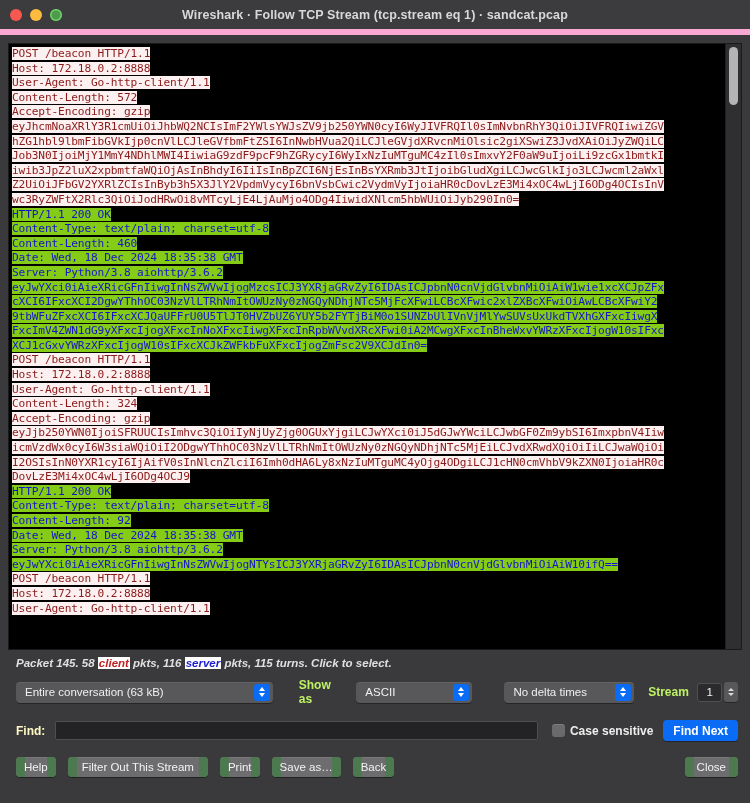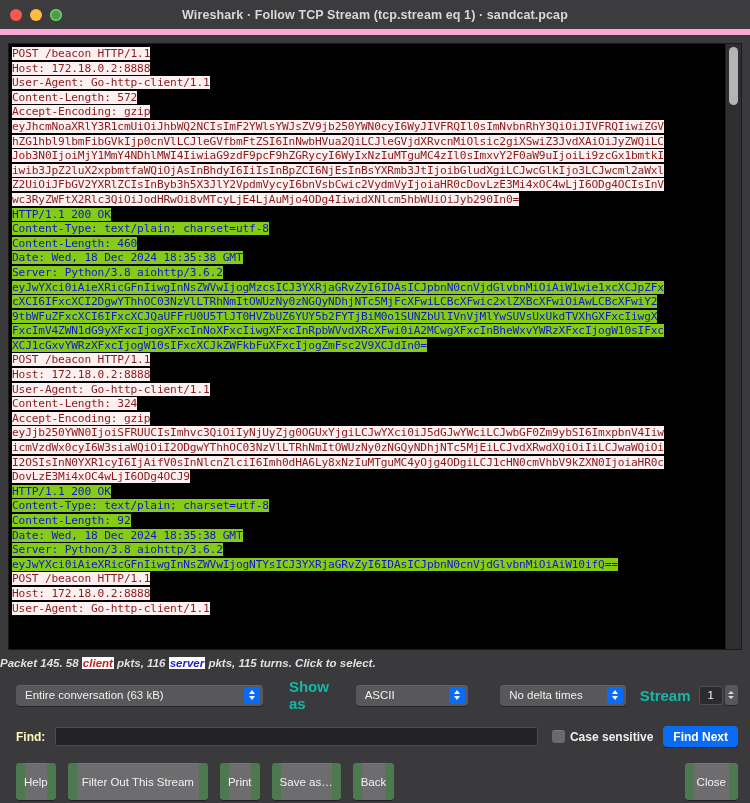--- a/index.html
+++ b/index.html
@@ -99,21 +99,21 @@
   .vthumb {
     position: absolute;
     top: 3px; left: 3px;
     width: 9px; height: 58px;
     background: #b4b4b6;
     border-radius: 5px;
   }
 
   
   .statusline {
-    margin: 7px 0 0 0;
+    margin: 7px 0 0 16px;
     font-size: 11.5px;
     font-style: italic;
     font-weight: bold;
     color: #e0e0e0;
     flex: 0 0 auto;
   }
   .statusline .hl-client {
     color: #c02020;
     background: #ffffff;
     font-style: italic;
@@ -166,22 +166,22 @@
     display: block;
     width: 0; height: 0;
     border-left: 3.5px solid transparent;
     border-right: 3.5px solid transparent;
     font-style: normal;
   }
   .chev i.up   { border-bottom: 4px solid #ffffff; margin-bottom: 2px; }
   .chev i.down { border-top: 4px solid #ffffff; }
 
   .ctl-label {
-    color: #14b8a6;
-    font-size: 15px;
+    color: #bef264;
+    font-size: 12px;
     font-weight: bold;
   }
   .stream-num {
     width: 26px; height: 19px;
     background: #2b2b2d;
     border: 1px solid #505052;
     border-radius: 3px;
     color: #f2f2f2;
     font-size: 11.5px;
     display: flex;
@@ -270,21 +270,21 @@
   }
 
   
   .buttonrow {
     margin: 16px 12px 0 16px;
     display: flex;
     align-items: center;
     flex: 0 0 auto;
   }
   .btn {
-    height: 37px;
+    height: 20px;
     background: #6d6d6f;
     border-radius: 4px;
     color: #f2f2f2;
     font-size: 11.5px;
     display: flex;
     align-items: center;
     justify-content: center;
     padding: 0 8px;
     margin-right: 12px;
     box-shadow: 0 1px 0 rgba(0,0,0,0.4), inset 0 1px 0 rgba(255,255,255,0.08);

